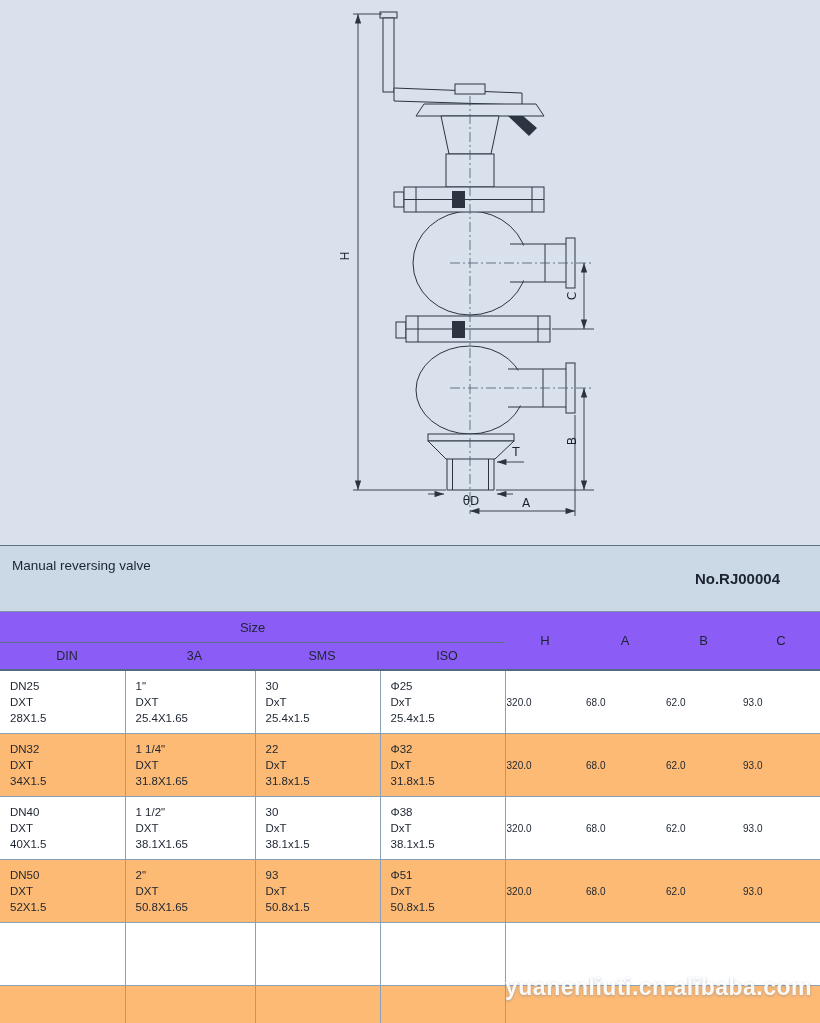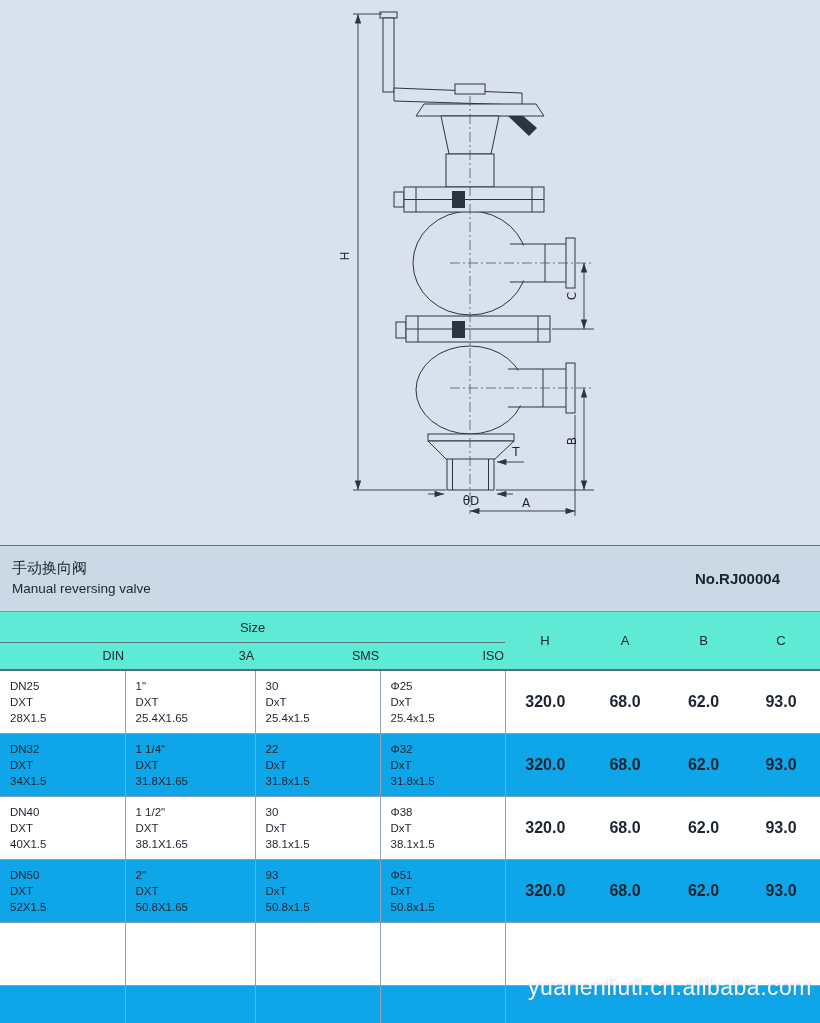--- a/index.html
+++ b/index.html
@@ -15,33 +15,33 @@
   .title-band {
     height: 67px; background: #cbd8e6; box-sizing: border-box; position: relative;
     border-top: 1px solid #5c7186; border-bottom: 1px solid #7e94a9;
     padding: 10px 0 0 12px;
   }
   .title-zh { font-size: 15px; line-height: 23px; }
   .title-en { font-size: 13.5px; line-height: 20px; }
   .doc-no { position: absolute; right: 40px; top: 24px; font-size: 15px; font-weight: bold; }
 
   table { width: 820px; border-collapse: collapse; table-layout: fixed; }
-  thead th { background: #5eead4; font-weight: normal; }
+  thead th { background: #8b5cf6; font-weight: normal; }
   .size-row th.size-span { height: 28px; font-size: 13px; text-align: center; border-bottom: 1px solid #5c7186; }
   th.dim-col { font-size: 13px; text-align: center; border-bottom: 2px solid #556a80; }
-  .cols-row th { height: 24px; font-size: 12.5px; text-align: right; padding-left: 10px; border-bottom: 2px solid #556a80; }
+  .cols-row th { height: 24px; font-size: 12.5px; text-align: center; padding-left: 10px; border-bottom: 2px solid #556a80; }
   tbody td { border-bottom: 1px solid #8ba1b6; height: 60px; }
   td.sz { border-right: 1px solid #8ba1b6; font-size: 11.5px; padding-left: 10px; vertical-align: middle; margin-top: 36px; }
   td.sz span { display: block; line-height: 16px; }
-  td.num { text-align: center; font-size: 16px; font-weight: bold; }
-  tbody tr.alt { background: #0ea5e9; }
+  td.num { font-size: 10px; }
+  tbody tr.alt { background: #fdba74; }
 
   .watermark {
     position: absolute; right: 8px; top: 974px; z-index: 5;
-    font-size: 23px; font-weight: normal; letter-spacing: .5px;
+    font-size: 23px; font-weight: bold; letter-spacing: .5px;
     color: rgba(255,255,255,0.93); text-shadow: 0 1px 3px rgba(110,130,160,.55);
   }
 </style>
 </head>
 <body>
 
 <div class="drawing-area">
   <svg width="820" height="545" viewBox="0 0 820 545">
     <defs>
       <marker id="arr" viewBox="0 0 12 8" refX="12" refY="4" markerWidth="11" markerHeight="7" orient="auto-start-reverse">
@@ -125,21 +125,20 @@
       <text x="576" y="296" text-anchor="middle" transform="rotate(-90 576 296)">C</text>
       <text x="576" y="441" text-anchor="middle" transform="rotate(-90 576 441)">B</text>
       <text x="516" y="456" text-anchor="middle">T</text>
       <text x="471" y="505" text-anchor="middle">θD</text>
       <text x="526" y="507" text-anchor="middle">A</text>
     </g>
   </svg>
 </div>
 
 <div class="title-band">
-  <div class="title-zh">手动换向阀</div>
   <div class="title-en">Manual reversing valve</div>
   <div class="doc-no">No.RJ00004</div>
 </div>
 
 <table>
   <colgroup>
     <col style="width:125px">
       <col style="width:130px">
       <col style="width:125px">
       <col style="width:125px">

